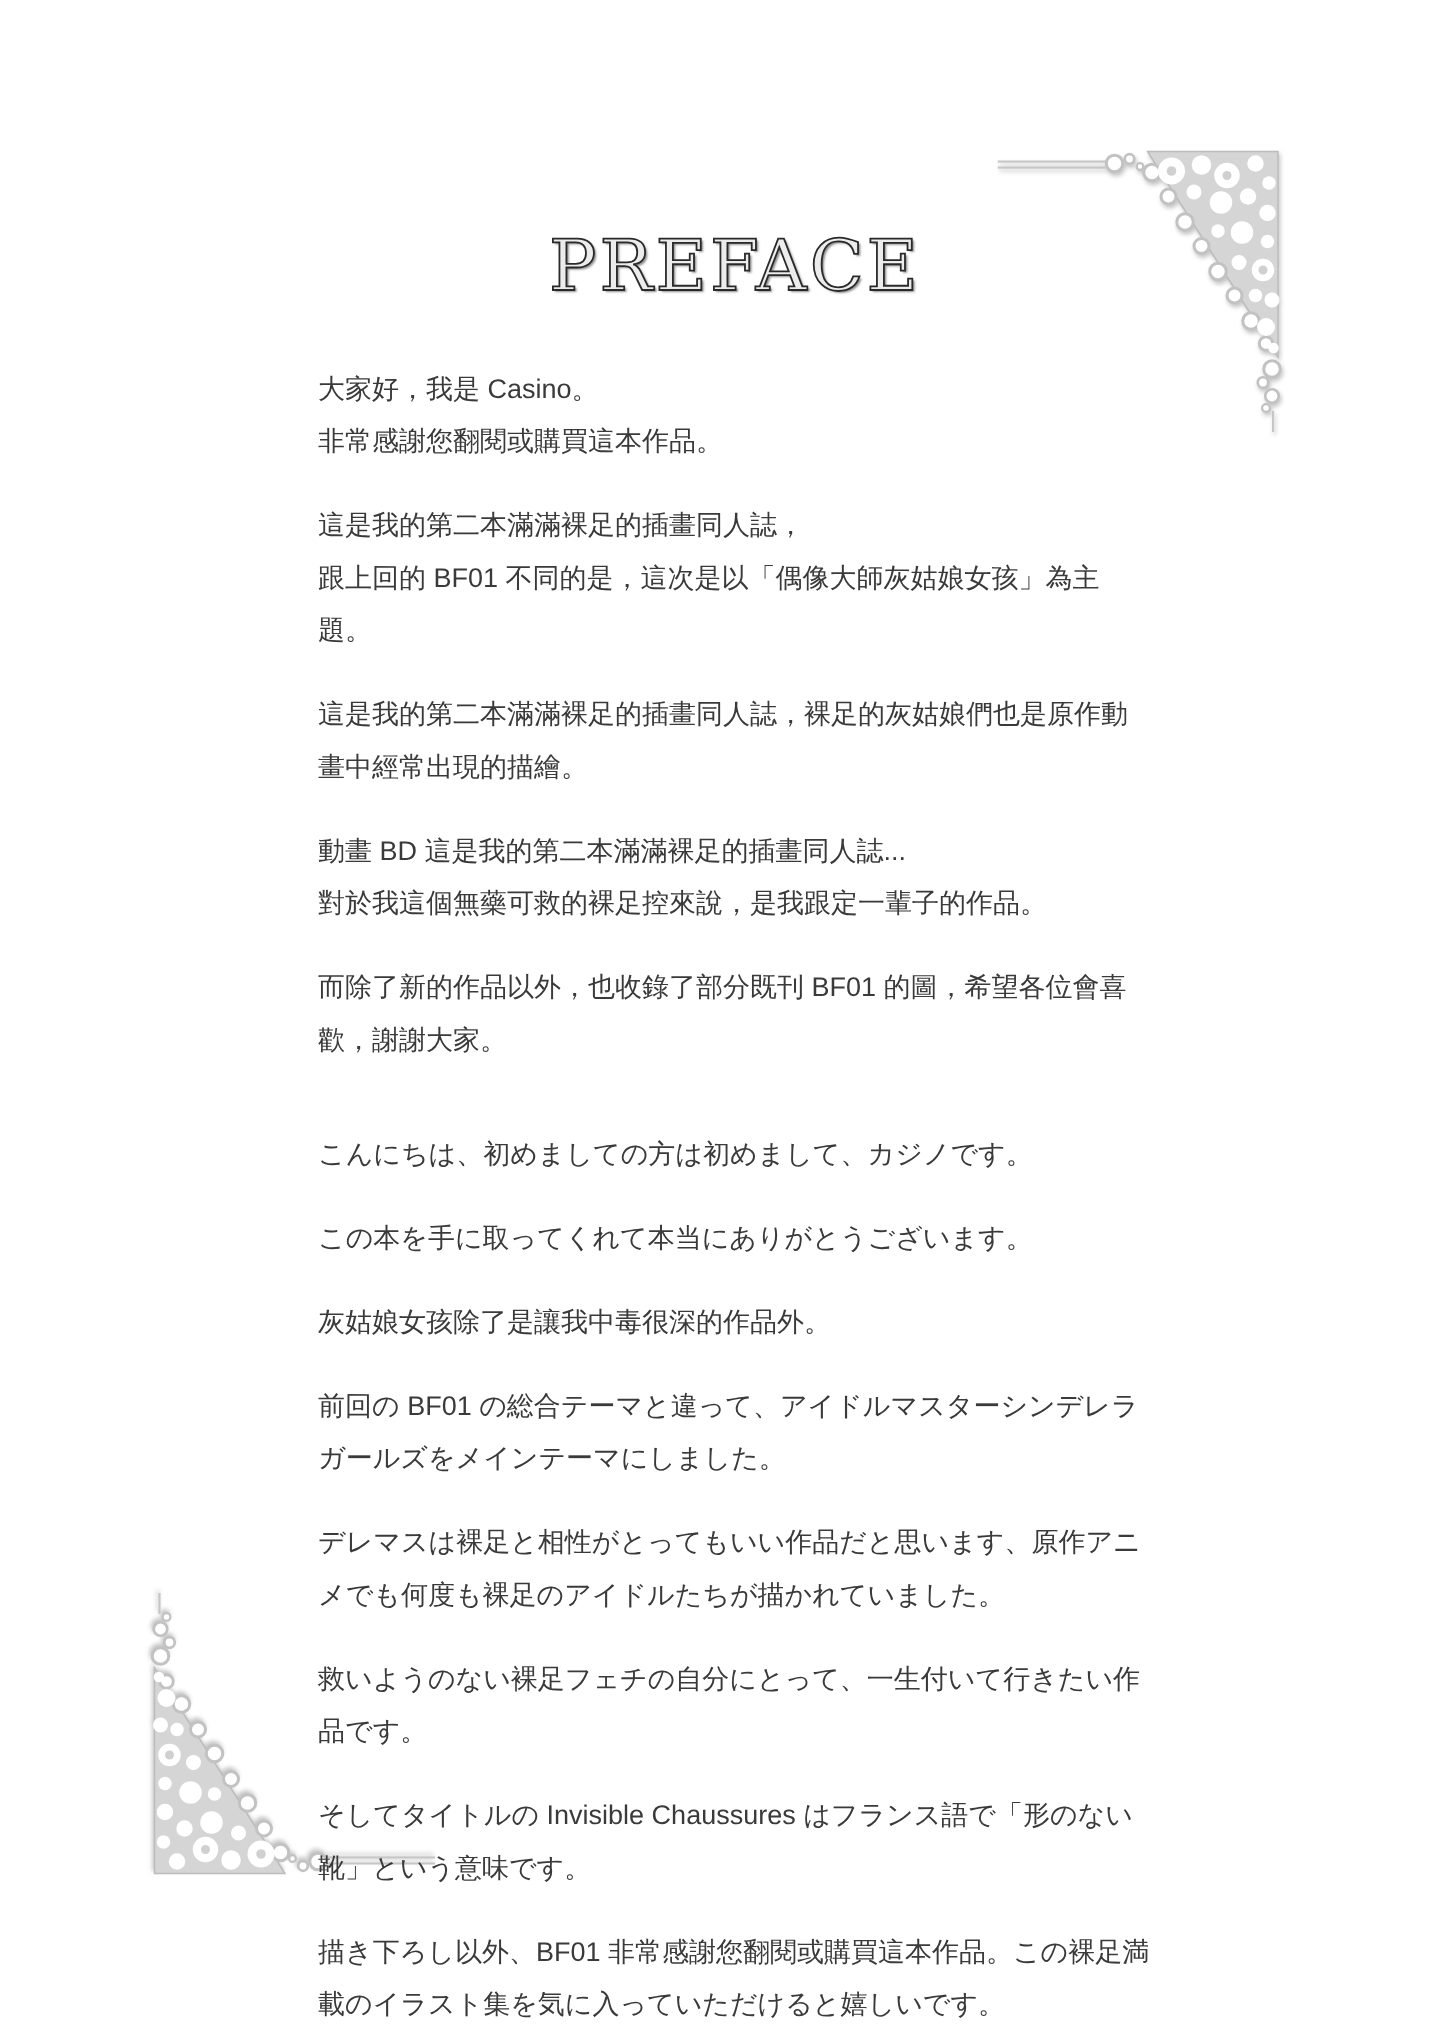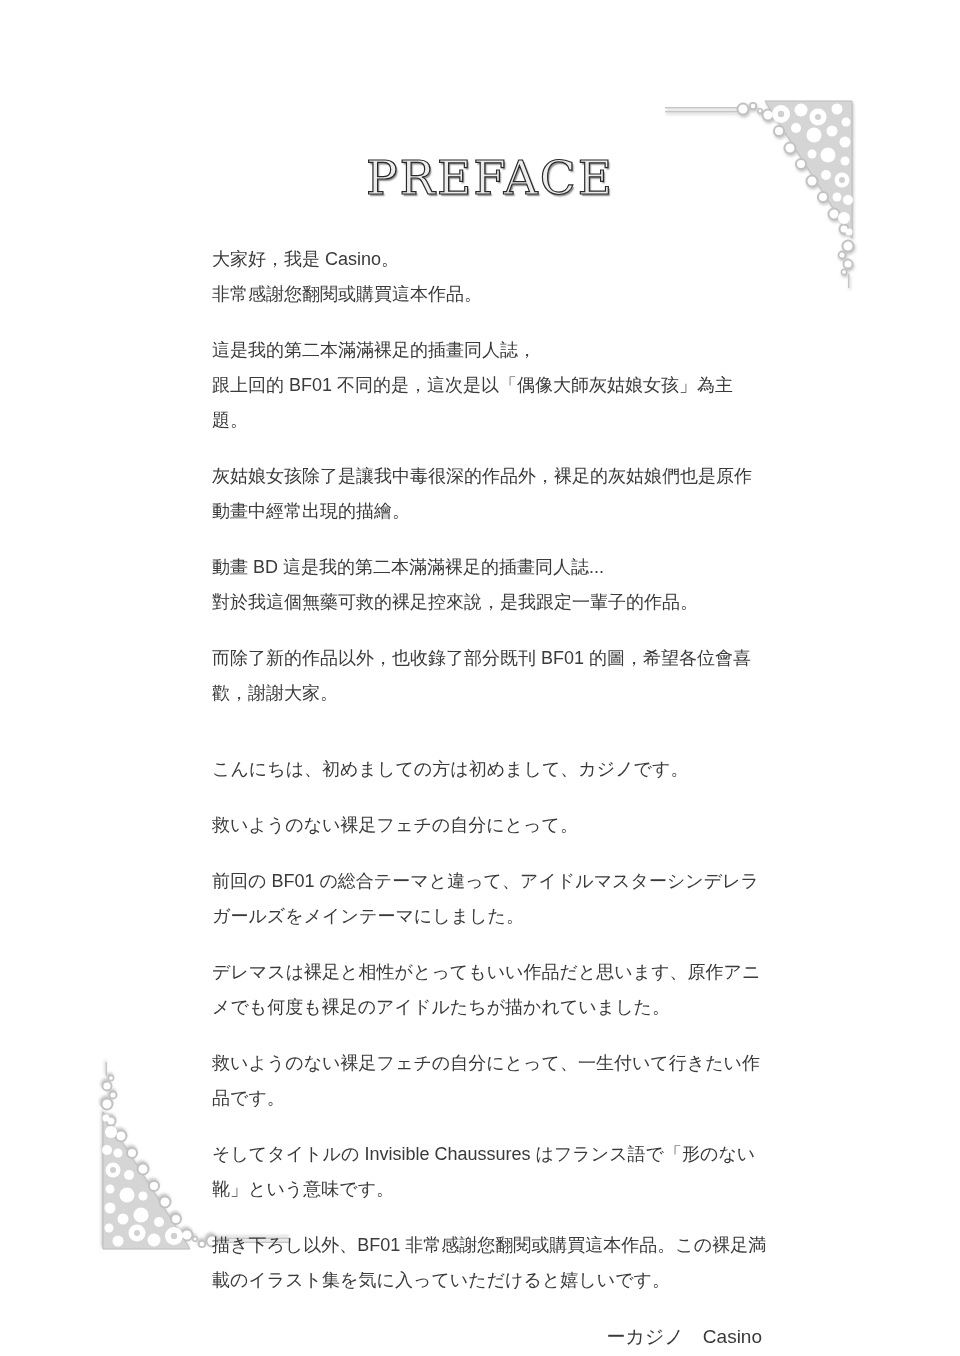--- a/index.html
+++ b/index.html
@@ -118,31 +118,32 @@
 
   <div class="page-title">PREFACE</div>
 
   <div class="text-block">
 
     <div>
       <p>大家好，我是 Casino。
 非常感謝您翻閱或購買這本作品。</p>
       <p>這是我的第二本滿滿裸足的插畫同人誌，
 跟上回的 BF01 不同的是，這次是以「偶像大師灰姑娘女孩」為主題。</p>
-      <p>灰姑娘女孩除了是讓我中毒很深的作品外，裸足的灰姑娘們也是原作動畫中經常出現的描繪。</p>
+      <p>這是我的第二本滿滿裸足的插畫同人誌，裸足的灰姑娘們也是原作動畫中經常出現的描繪。</p>
       <p>動畫 BD 這是我的第二本滿滿裸足的插畫同人誌...
 對於我這個無藥可救的裸足控來說，是我跟定一輩子的作品。</p>
       <p>而除了新的作品以外，也收錄了部分既刊 BF01 的圖，希望各位會喜歡，謝謝大家。</p>
     </div>
 
     <div class="section-gap"></div>
 
     <div>
       <p>こんにちは、初めましての方は初めまして、カジノです。</p>
-      <p>救いようのない裸足フェチの自分にとって。</p>
+      <p>この本を手に取ってくれて本当にありがとうございます。</p>
+      <p>灰姑娘女孩除了是讓我中毒很深的作品外。</p>
       <p>前回の BF01 の総合テーマと違って、アイドルマスターシンデレラガールズをメインテーマにしました。</p>
       <p>デレマスは裸足と相性がとってもいい作品だと思います、原作アニメでも何度も裸足のアイドルたちが描かれていました。</p>
       <p>救いようのない裸足フェチの自分にとって、一生付いて行きたい作品です。</p>
       <p>そしてタイトルの Invisible Chaussures はフランス語で「形のない靴」という意味です。</p>
       <p>描き下ろし以外、BF01 非常感謝您翻閱或購買這本作品。この裸足満載のイラスト集を気に入っていただけると嬉しいです。</p>
     </div>
 
     <div class="signature">ーカジノ　Casino</div>
 
   </div>

